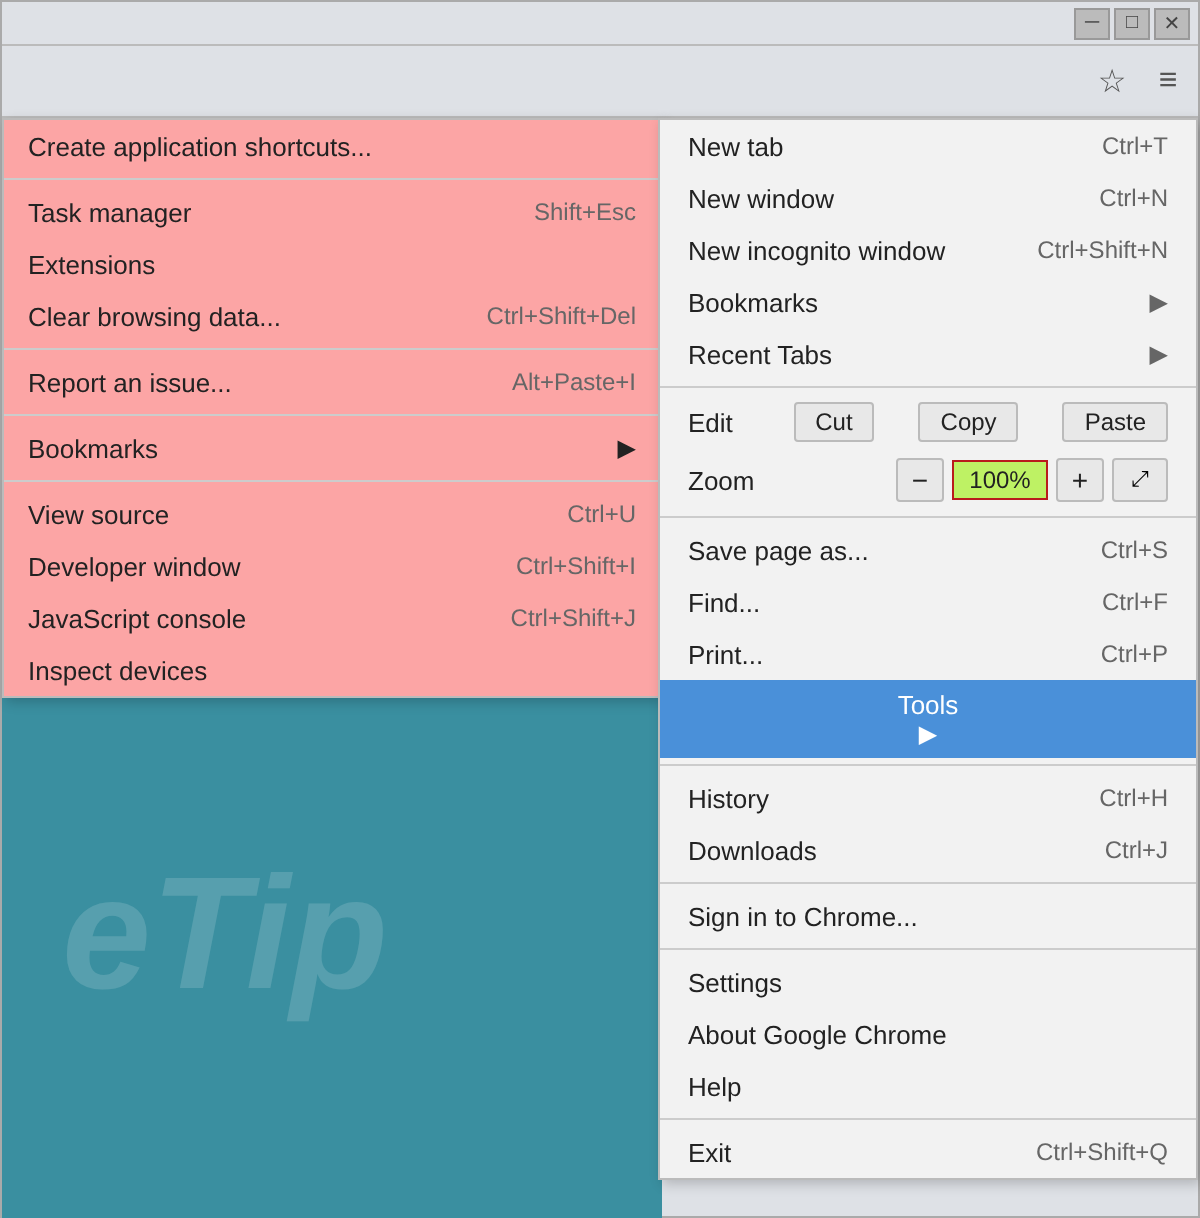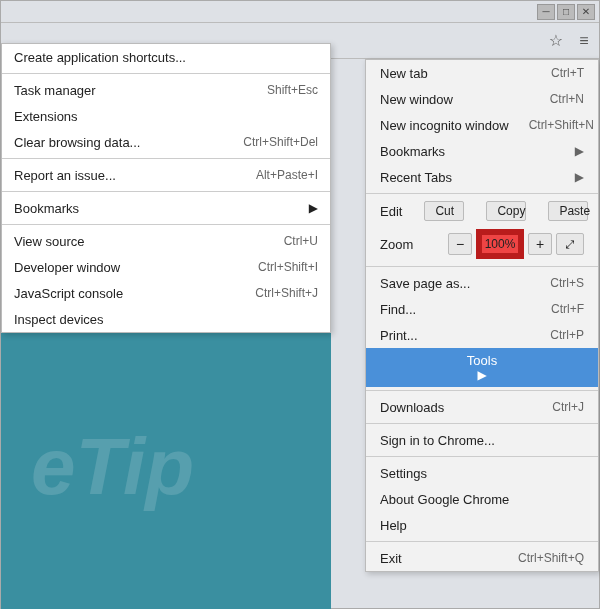--- a/index.html
+++ b/index.html
@@ -115,24 +115,24 @@
       left: 30px;
       font-size: 80px;
       font-weight: bold;
       color: rgba(255,255,255,0.15);
       font-style: italic;
     }
 
     
     .left-menu {
       position: absolute;
-      top: 42px;
+      top: 58px;
       left: 0;
       width: 330px;
-      background: #ffffff;
+      background: #fca5a5;
       border: 1px solid #bbb;
       box-shadow: 2px 2px 6px rgba(0,0,0,0.2);
       z-index: 20;
     }
 
     .left-menu-item {
       padding: 5px 12px;
       cursor: pointer;
       display: flex;
       align-items: center;
@@ -152,21 +152,21 @@
       height: 1px;
       background: #ccc;
       margin: 3px 0;
     }
 
     
     .right-menu {
       position: absolute;
       top: 58px;
       right: 0;
-      width: 234px;
+      width: 270px;
       background: #f2f2f2;
       border: 1px solid #bbb;
       box-shadow: 2px 2px 6px rgba(0,0,0,0.2);
       z-index: 30;
     }
 
     .right-menu-item {
       padding: 5px 14px;
       cursor: pointer;
       display: flex;
@@ -247,22 +247,22 @@
       font-size: 14px;
       color: #222;
       display: flex;
       align-items: center;
       justify-content: center;
       border-radius: 2px;
     }
 
     .zoom-value {
       padding: 2px 0;
-      border: 6px solid #b91c1c;
-      background: #ef4444;
+      border: 1px solid #b91c1c;
+      background: #bef264;
       font-size: 12px;
       color: #222;
       min-width: 48px;
       text-align: center;
     }
 
     .zoom-fullscreen {
       width: 28px;
       height: 22px;
       border: 1px solid #bbb;
@@ -432,20 +432,24 @@
       <span class="shortcut">Ctrl+P</span>
     </div>
 
     <div class="right-menu-item highlighted">
       <span>Tools</span>
       <span class="arrow">▶</span>
     </div>
 
     <div class="menu-separator"></div>
 
+    <div class="right-menu-item">
+      <span>History</span>
+      <span class="shortcut">Ctrl+H</span>
+    </div>
 
     <div class="right-menu-item">
       <span>Downloads</span>
       <span class="shortcut">Ctrl+J</span>
     </div>
 
     <div class="menu-separator"></div>
 
     <div class="right-menu-item">
       <span>Sign in to Chrome...</span>

